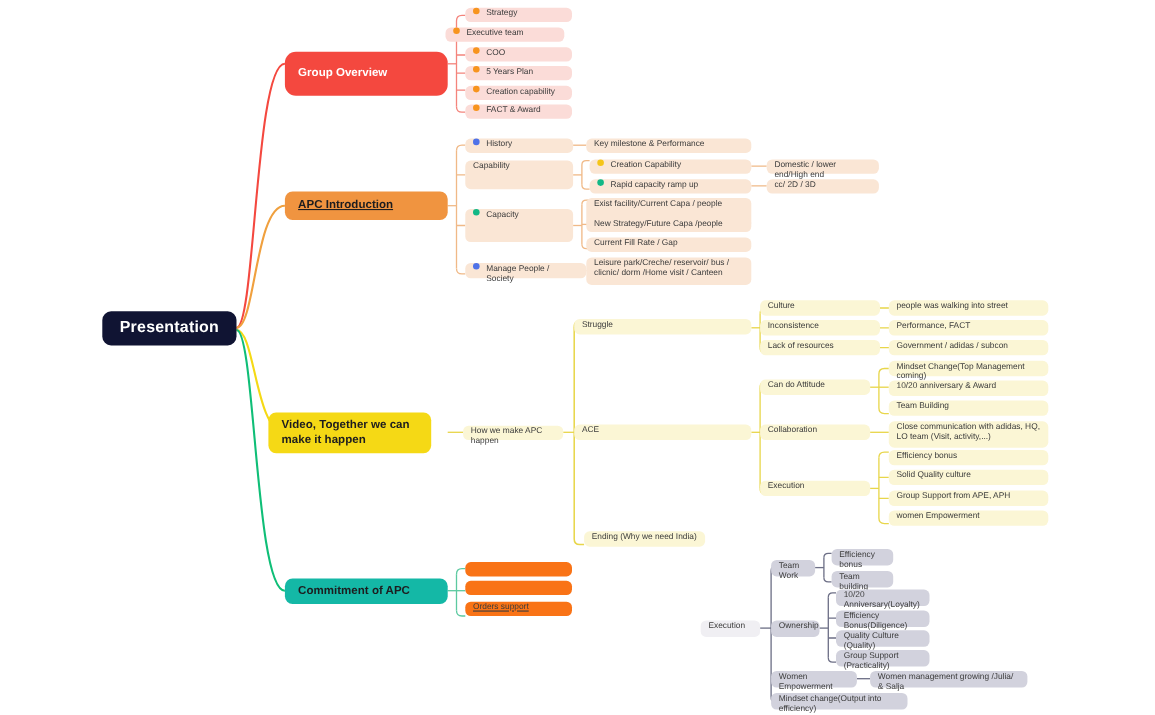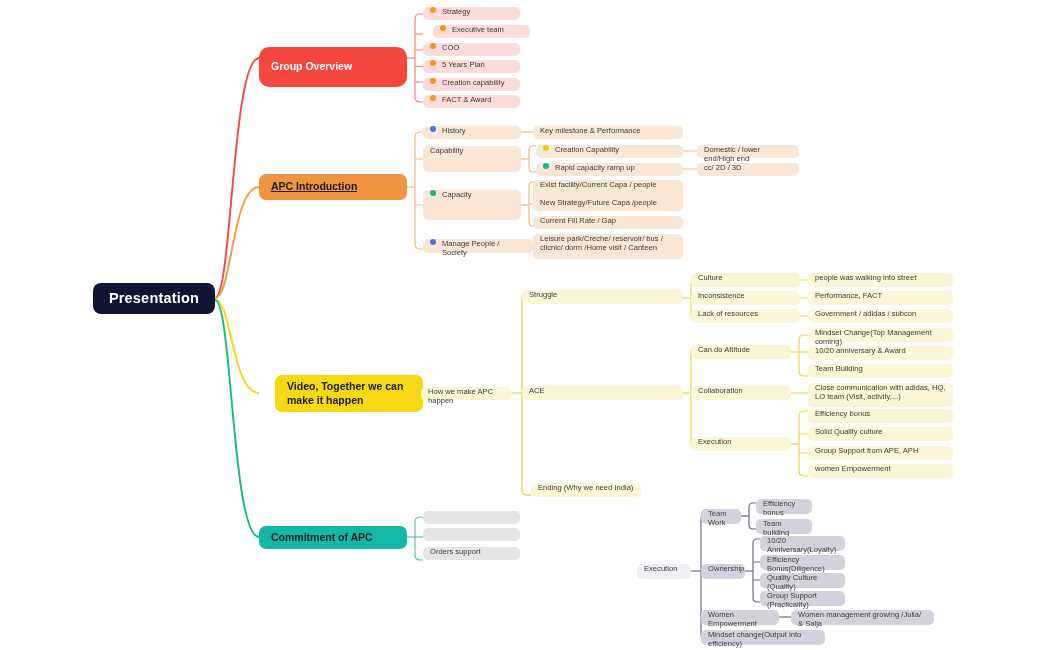--- a/index.html
+++ b/index.html
@@ -53,21 +53,21 @@
   .chip{
     font-size:7.6px;
     color:#3c3c3c;
     padding:0 7px;
     border-radius:5px;
     align-items:flex-start;
   }
   .chip.red     {background:#fbdcd8;}
   .chip.orange  {background:#fae6d5;}
   .chip.yellow  {background:#fbf6d5;}
-  .chip.green   {background:#e5e5e5;}
+  .chip.green   {background:#f97316;text-decoration:underline;}
   .chip.gray    {background:#d2d2dd;}
   .chip.graylite{background:#f0eff3;}
 
   .chip .txt{display:block;}
 
   .dot{
     width:6px;height:6px;border-radius:50%;
     flex:0 0 auto;margin-right:6px;display:inline-block;
   }
   .dot.o{background:#f7941e;}
@@ -177,21 +177,21 @@
   </div>
 
   <div class="node l1 red" style="left:259px;top:47px;width:148px;height:40px;border-radius:10px;">
     <span>Group Overview</span>
   </div>
 
   <div class="node chip red" style="left:423px;top:7px;width:97px;height:13px;">
     <span class="dot o"></span>
     <span class="txt">Strategy</span>
   </div>
-  <div class="node chip red" style="left:433px;top:25px;width:97px;height:13px;">
+  <div class="node chip red" style="left:405px;top:25px;width:108px;height:13px;">
     <span class="dot o"></span>
     <span class="txt">Executive team</span>
   </div>
   <div class="node chip red" style="left:423px;top:43px;width:97px;height:13px;">
     <span class="dot o"></span>
     <span class="txt">COO</span>
   </div>
   <div class="node chip red" style="left:423px;top:60px;width:97px;height:13px;">
     <span class="dot o"></span>
     <span class="txt">5 Years Plan</span>
@@ -249,21 +249,21 @@
   <div class="node chip orange" style="left:533px;top:198px;width:150px;height:13px;">
     <span class="txt">New Strategy/Future Capa /people</span>
   </div>
   <div class="node chip orange" style="left:533px;top:216px;width:150px;height:13px;">
     <span class="txt">Current Fill Rate / Gap</span>
   </div>
   <div class="node chip orange" style="left:533px;top:234px;width:150px;height:25px;">
     <span class="txt">Leisure park/Creche/ reservoir/ bus / clicnic/ dorm /Home visit / Canteen</span>
   </div>
 
-  <div class="node l1 yellow" style="left:275px;top:375px;width:148px;height:37px;">
+  <div class="node l1 yellow" style="left:244px;top:375px;width:148px;height:37px;">
     <span>Video, Together we can make it happen</span>
   </div>
 
   <div class="node chip yellow" style="left:421px;top:387px;width:91px;height:13px;">
     <span class="txt">How we make APC happen</span>
   </div>
 
   <div class="node chip yellow" style="left:522px;top:290px;width:161px;height:14px;">
     <span class="txt">Struggle</span>
   </div>

